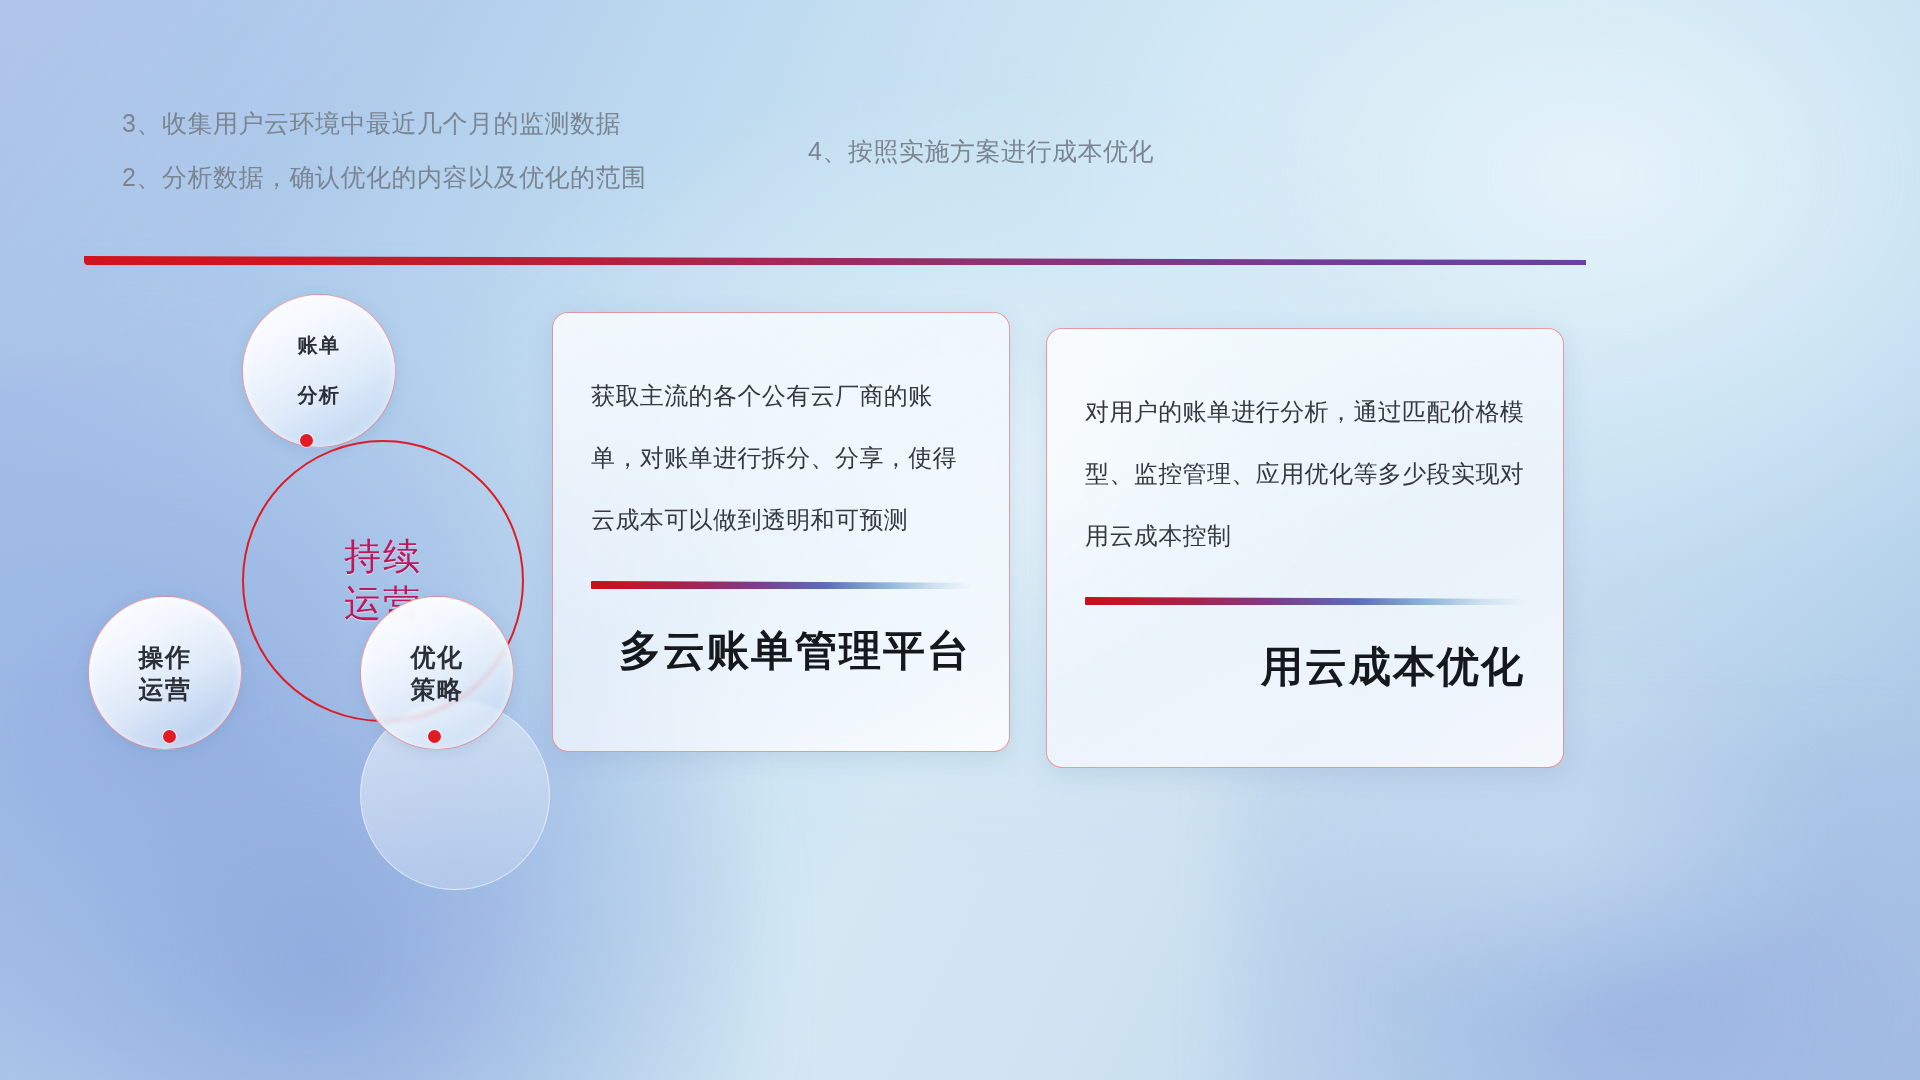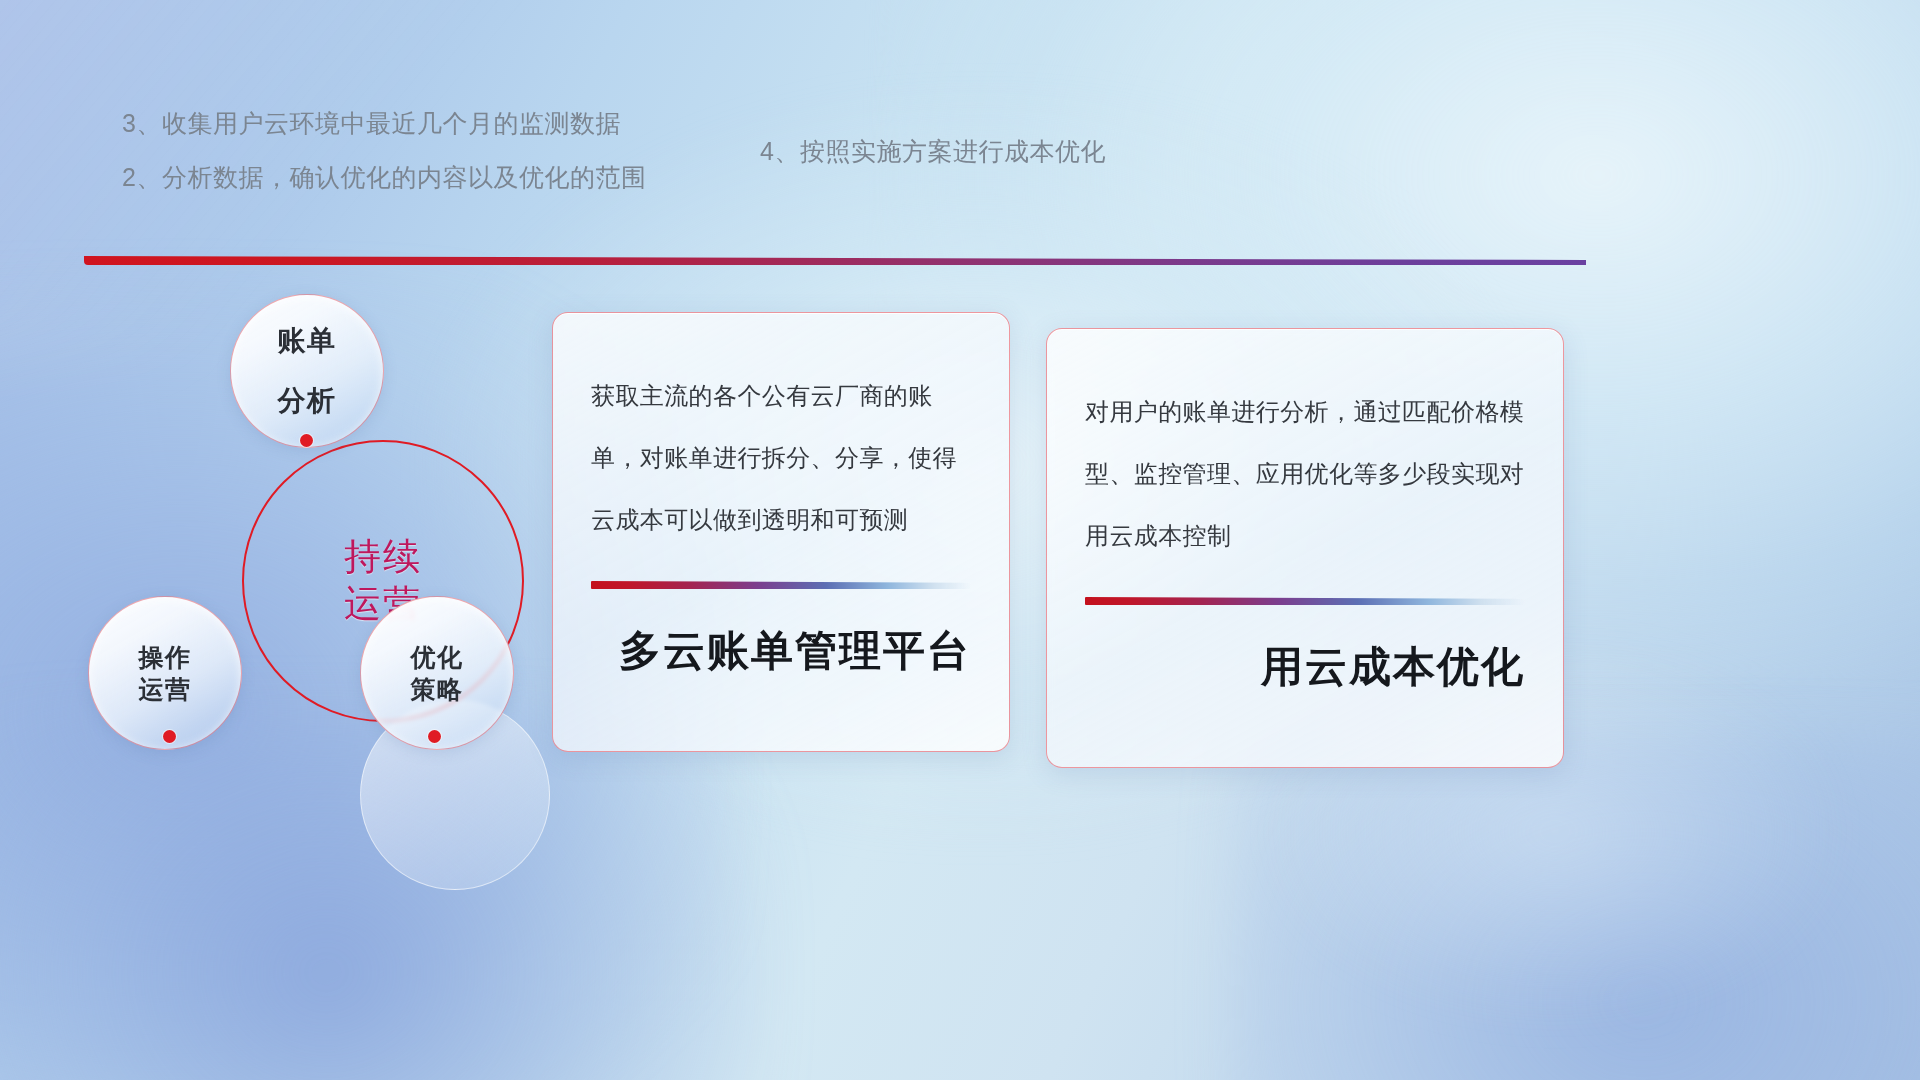--- a/index.html
+++ b/index.html
@@ -74,21 +74,21 @@
 
   
   .list {
     position:absolute;
     color:#7b8591;
     font-size:25px;
     letter-spacing:.5px;
     white-space:nowrap;
   }
   .list-col-a { left:122px; top:96px; }
-  .list-col-b { left:760px; top:124px; }
+  .list-col-b { left:808px; top:124px; }
   .list-line { line-height:54px; }
 
   
   .divider {
     position:absolute;
     left:84px; top:256px;
     width:1502px; height:9px;
   }
   .divider-bar {
     position:absolute; inset:0;
@@ -138,21 +138,21 @@
     background:
       linear-gradient(150deg,
         rgba(255,255,255,.97) 0%,
         rgba(250,252,255,.93) 28%,
         rgba(238,245,253,.80) 58%,
         rgba(220,234,250,.62) 80%,
         rgba(206,225,247,.52) 100%);
     box-shadow:0 3px 14px rgba(90,120,170,.18), inset 0 2px 10px rgba(255,255,255,.75);
     backdrop-filter:blur(2px);
   }
-  .bubble-top    { left:142px; top:6px;    width:154px; height:154px; font-size:28px;gap:24px; }
+  .bubble-top    { left:154px; top:6px;    width:154px; height:154px; font-size:20px;gap:24px; }
   .bubble-left   { left:0;   top:308px;  width:154px; height:154px; font-size:25px; }
   .bubble-right  { left:272px; top:308px;  width:154px; height:154px; font-size:25px; }
 
   .node-dot {
     position:absolute;
     width:13px; height:13px;
     border-radius:50%;
     background:#e01b24;
     box-shadow:0 0 0 1px rgba(255,255,255,.5);
   }

